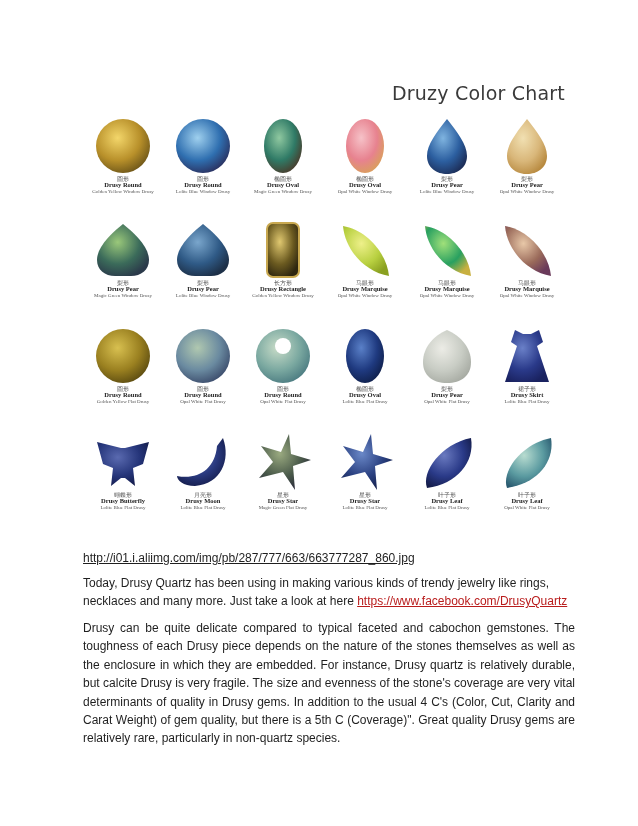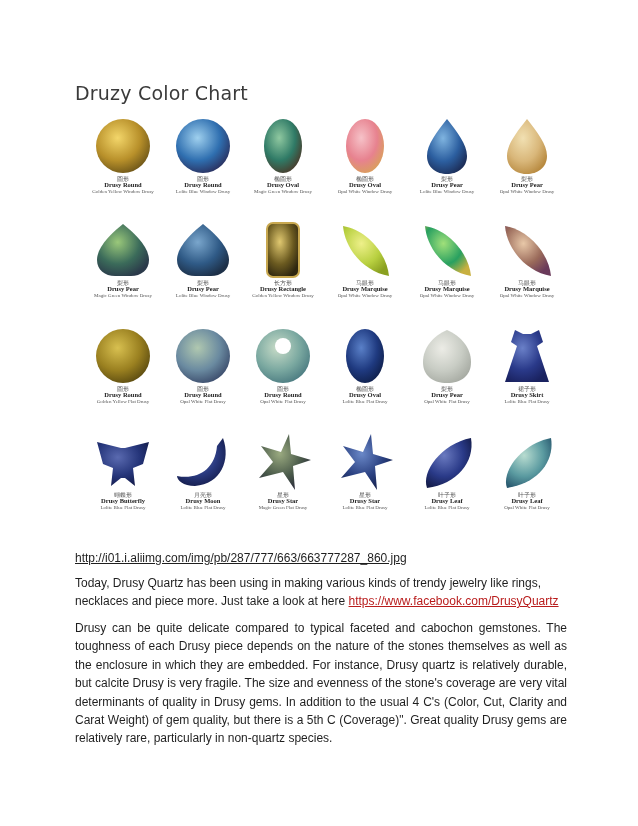--- a/index.html
+++ b/index.html
@@ -1,27 +1,27 @@
 <!DOCTYPE html>
 <html><head>
 <meta charset="utf-8">
 <style>
   html, body { margin:0; padding:0; background:#ffffff; }
   body { width:638px; height:826px; position:relative; overflow:hidden; font-family:"Liberation Sans", sans-serif; color:#1a1a1a; }
   .chart { position:absolute; left:75px; top:70px; width:490px; height:470px; }
-  .chart-title { position:absolute; left:0; width:100%; top:12px; text-align:left; font-size:19px; color:#3a3a3a; font-family:"DejaVu Sans", sans-serif; letter-spacing:0.2px; }
+  .chart-title { position:absolute; left:0; width:100%; top:12px; text-align:right; font-size:19px; color:#3a3a3a; font-family:"DejaVu Sans", sans-serif; letter-spacing:0.2px; }
   .grid { position:absolute; left:0; top:40px; width:490px; }
   .row { position:absolute; left:0; width:490px; height:105px; }
   .cell { position:absolute; width:80px; height:105px; }
   .gem { position:absolute; left:50%; top:6px; transform:translateX(-50%); }
   .cap { position:absolute; left:0; width:80px; top:66px; text-align:center; font-family:"Liberation Serif", serif; color:#333; line-height:1.05; }
   .cap .cn { font-size:6px; color:#555; }
   .cap .nm { font-size:6.5px; font-weight:bold; color:#222; }
   .cap .sub { font-size:5px; color:#555; }
-  .text { position:absolute; left:75px; width:492px; font-family:"Liberation Sans", sans-serif; font-size:12px; line-height:18.4px; color:#1f1f1f; }
+  .text { position:absolute; left:83px; width:492px; font-family:"Liberation Sans", sans-serif; font-size:12px; line-height:18.4px; color:#1f1f1f; }
   a { color:#b91c1c; text-decoration:underline; }
   p { margin:0; }
 </style>
 </head>
 <body>
 
 <div class="chart">
   <div class="chart-title">Druzy Color Chart</div>
   <div class="grid" id="grid">
       <div class="row" style="top: 0px;">
@@ -440,16 +440,16 @@
             <div class="sub">Opal White Flat Drusy</div>
           </div>
         </div>
       </div>
     </div>
 </div>
 
 <a class="text" style="top:549px;" href="#">http://i01.i.aliimg.com/img/pb/287/777/663/663777287_860.jpg</a>
 
 <p class="text" style="top:574px;">
-  <span>Today, Drusy Quartz has been using in making various kinds of trendy jewelry like rings, necklaces and piece more. Just take a look at here </span><a href="#">https://www.facebook.com/DrusyQuartz</a>
+  <span>Today, Drusy Quartz has been using in making various kinds of trendy jewelry like rings, necklaces and many more. Just take a look at here </span><a href="#">https://www.facebook.com/DrusyQuartz</a>
 </p>
 
 <p class="text" style="top:619px; text-align:justify;">Drusy can be quite delicate compared to typical faceted and cabochon gemstones. The toughness of each Drusy piece depends on the nature of the stones themselves as well as the enclosure in which they are embedded. For instance, Drusy quartz is relatively durable, but calcite Drusy is very fragile. The size and evenness of the stone's coverage are very vital determinants of quality in Drusy gems. In addition to the usual 4 C's (Color, Cut, Clarity and Carat Weight) of gem quality, but there is a 5th C (Coverage)". Great quality Drusy gems are relatively rare, particularly in non-quartz species.</p>
 
 </body></html>

